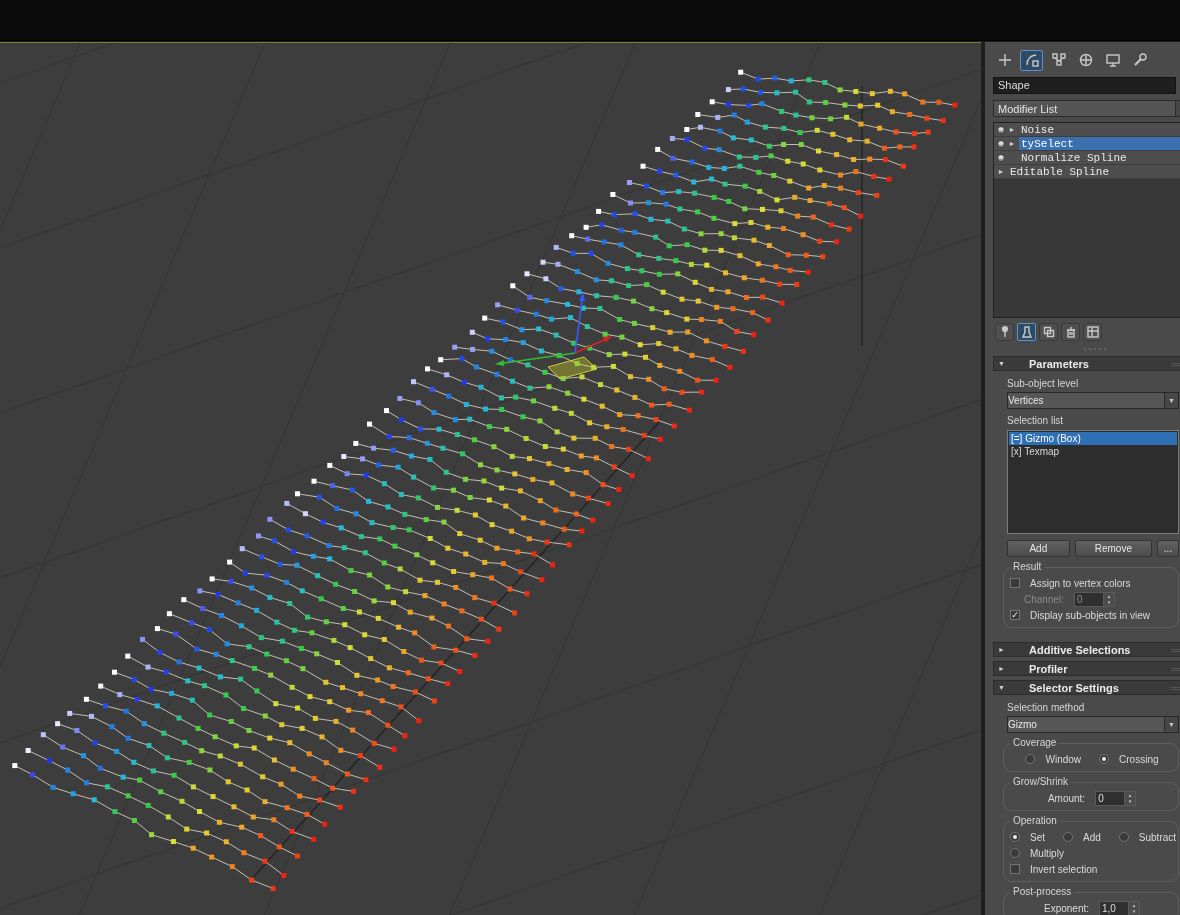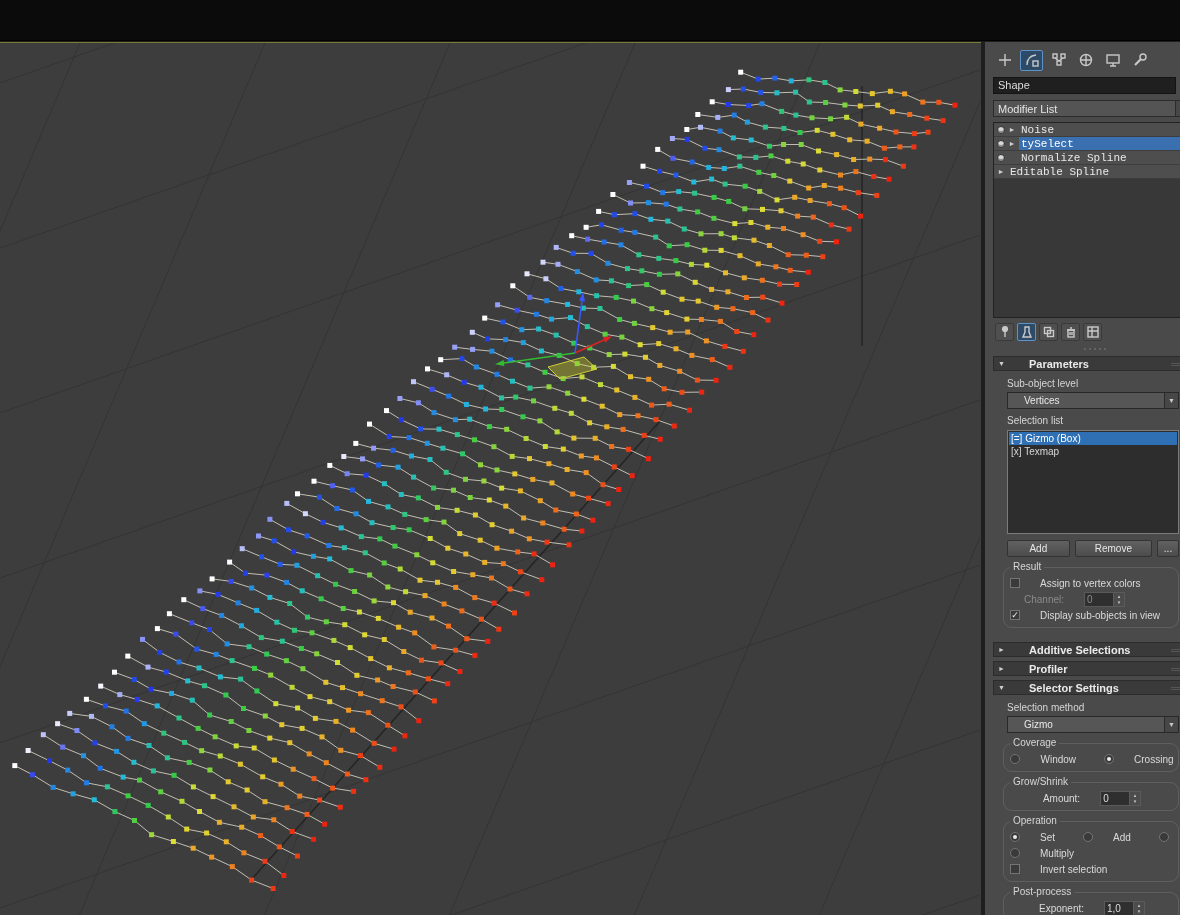--- a/index.html
+++ b/index.html
@@ -39,36 +39,36 @@
   .splitter { height:7px; display:flex; align-items:center; justify-content:center; gap:3px; margin-bottom:2px; }
   .splitter i { width:2px; height:2px; background:#6d6d6d; border-radius:50%; }
 
   .rollouts { padding-right:12px; }
   .ro-head { height:15px; background:#3a3a3a; border:1px solid #2c2c2c; display:flex; align-items:center; font-size:11px; font-weight:bold; color:#eaeaea; padding-left:4px; gap:23px; margin-top:4px; position:relative; }
   .ro-arrow { font-size:7px; color:#cfcfcf; width:8px; }
   .ro-grip { position:absolute; right:3px; top:6px; width:10px; border-top:1px solid #555; border-bottom:1px solid #555; height:3px; }
   .ro-body { padding:4px 2px 4px 8px; }
 
   .lbl { font-size:10px; color:#d6d6d6; margin:3px 0 3px 6px; }
-  .dd { height:17px; background:#565656; border:1px solid #292929; display:flex; align-items:center; font-size:10px; padding-left:16px; margin:0 4px 6px 6px; color:#e8e8e8; }
+  .dd { height:17px; background:#565656; border:1px solid #292929; display:flex; align-items:center; font-size:10px; padding-left:0; margin:0 4px 6px 6px; color:#e8e8e8; }
 
   .listbox { height:104px; background:#2d2d2d; border:1px solid #7b7b7b; margin:4px 4px 6px 6px; padding:1px; font-size:10px; overflow:hidden; }
   .list-item { height:13px; line-height:13px; padding-left:2px; color:#d8d8d8; white-space:nowrap; }
   .list-item.selected { background:#2f6fb4; color:#fff; }
 
   .btn-row { display:flex; gap:5px; margin:0 4px 8px 6px; }
   .btn { height:17px; background:linear-gradient(#616161,#4c4c4c); border:1px solid #333; border-radius:2px; color:#e6e6e6; font-size:10px; display:flex; align-items:center; justify-content:center; padding:0 6px; }
   .btn.grow { flex:1; }
   .btn.grow2 { flex:1.3; }
   .btn.more { width:22px; padding:0; }
 
   .group { position:relative; border:1px solid #5f5f5f; border-radius:9px; margin:10px 4px 6px 2px; padding:7px 4px 4px 6px; }
   .group-title { position:absolute; top:-7px; left:6px; background:#4a4a4a; padding:0 3px; font-size:10px; color:#d6d6d6; }
 
-  .crow { display:flex; align-items:center; gap:20px; min-height:16px; font-size:10px; color:#dadada; }
+  .crow { display:flex; align-items:center; gap:10px; min-height:16px; font-size:10px; color:#dadada; }
   .crow.center { justify-content:center; }
   .crow .ml { margin-left:8px; }
   .indent { padding-left:14px; }
   .clabel { white-space:nowrap; }
   .disabled, .disabled .clabel, .disabled .spin-val { color:#8a8a8a !important; }
 
   .cb { width:10px; height:10px; background:#3a3a3a; border:1px solid #747474; display:inline-flex; align-items:center; justify-content:center; flex:0 0 auto; }
   .cb .tick { font-size:9px; line-height:9px; color:#f2f2f2; }
   .rb { width:10px; height:10px; border-radius:50%; background:#3a3a3a; border:1px solid #747474; display:inline-flex; align-items:center; justify-content:center; flex:0 0 auto; }
   .rb.sel::after { content:""; width:4px; height:4px; border-radius:50%; background:#ececec; }

